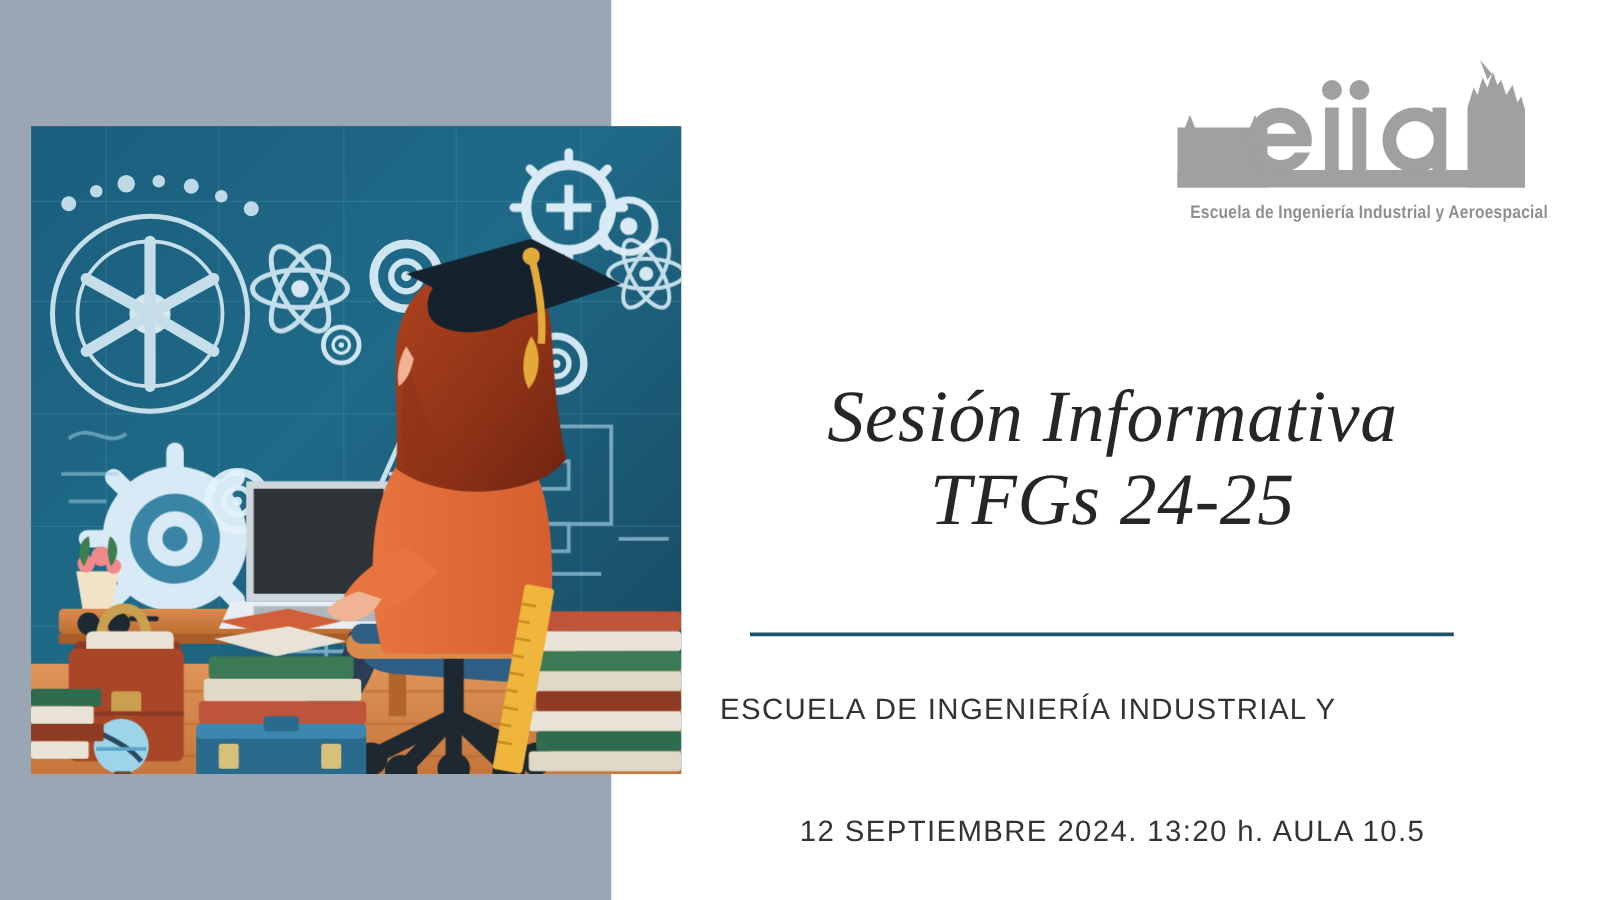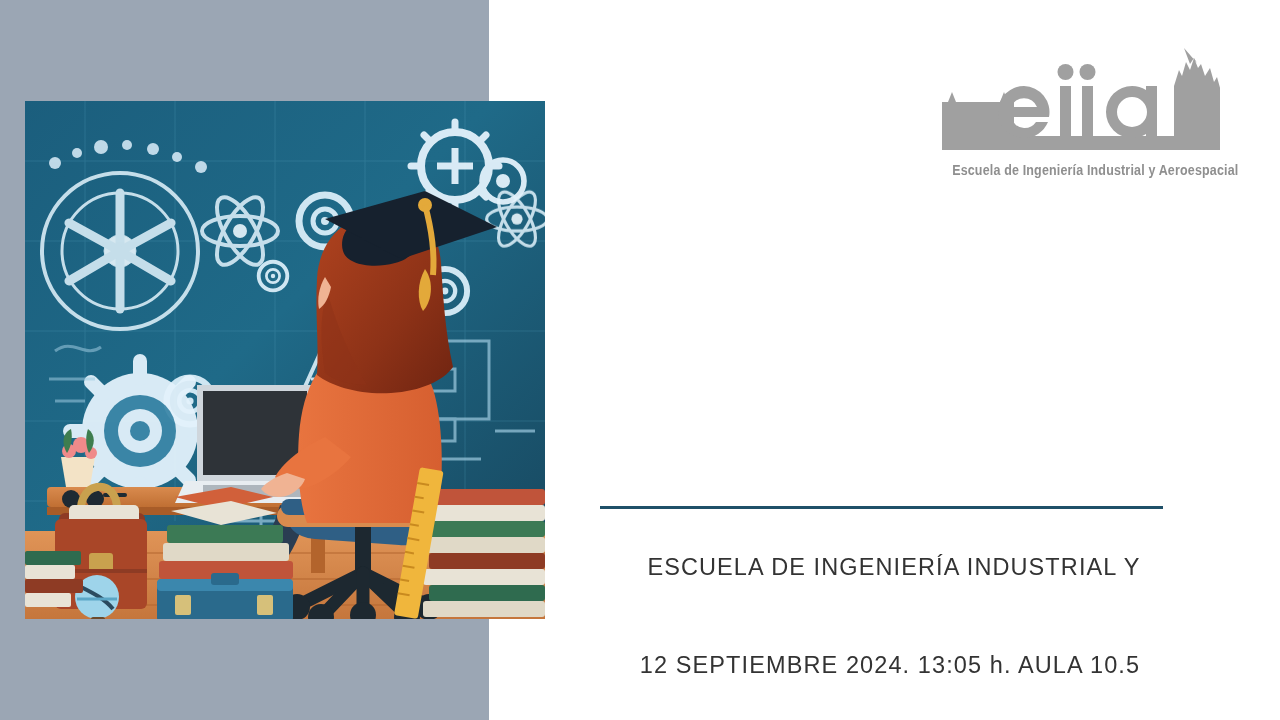--- a/index.html
+++ b/index.html
@@ -63,21 +63,21 @@
   }
 
   
   .divider{
     position:absolute;left:40px;top:506px;width:563px;height:3px;
     background:#1f5068;
   }
 
   
   .subtitle-block{
-    position:absolute;left:4px;top:552px;width:660px;text-align:center;
+    position:absolute;left:16px;top:552px;width:660px;
   }
   .subtitle-line{
     display:block;
     font-size:23.5px;
     line-height:1.35;
     color:#333333;
     letter-spacing:1.1px;
     font-weight:400;
     white-space:nowrap;
   }
@@ -420,25 +420,29 @@
 
           <rect x="150" y="46" width="11" height="52"></rect>
           <circle cx="155.5" cy="32" r="8"></circle>
 
           <path d="M200 46a26 26 0 1 0 0 52 26 26 0 0 0 14 -4v4h11V46h-11v4a26 26 0 0 0 -14 -4zm0 11a15 15 0 1 1 0 30 15 15 0 0 1 0 -30z"></path>
         </g>
       </svg>
       <span class="logo-tagline">Escuela de Ingeniería Industrial y Aeroespacial</span>
     </div>
 
+    <div class="title-block">
+      <span class="title-line">Sesión Informativa</span>
+      <span class="title-line">TFGs 24-25</span>
+    </div>
 
     <div class="divider"></div>
 
     <div class="subtitle-block">
       <span class="subtitle-line">ESCUELA DE INGENIERÍA INDUSTRIAL Y</span>
     </div>
 
     <div class="details-block">
-      <span class="details-line">12 SEPTIEMBRE 2024. 13:05 h. AULA 10.5</span>
+      <span class="details-line">12 SEPTIEMBRE 2024. 13:20 h. AULA 10.5</span>
     </div>
 
   </div>
 </div>
 
 </body></html>

